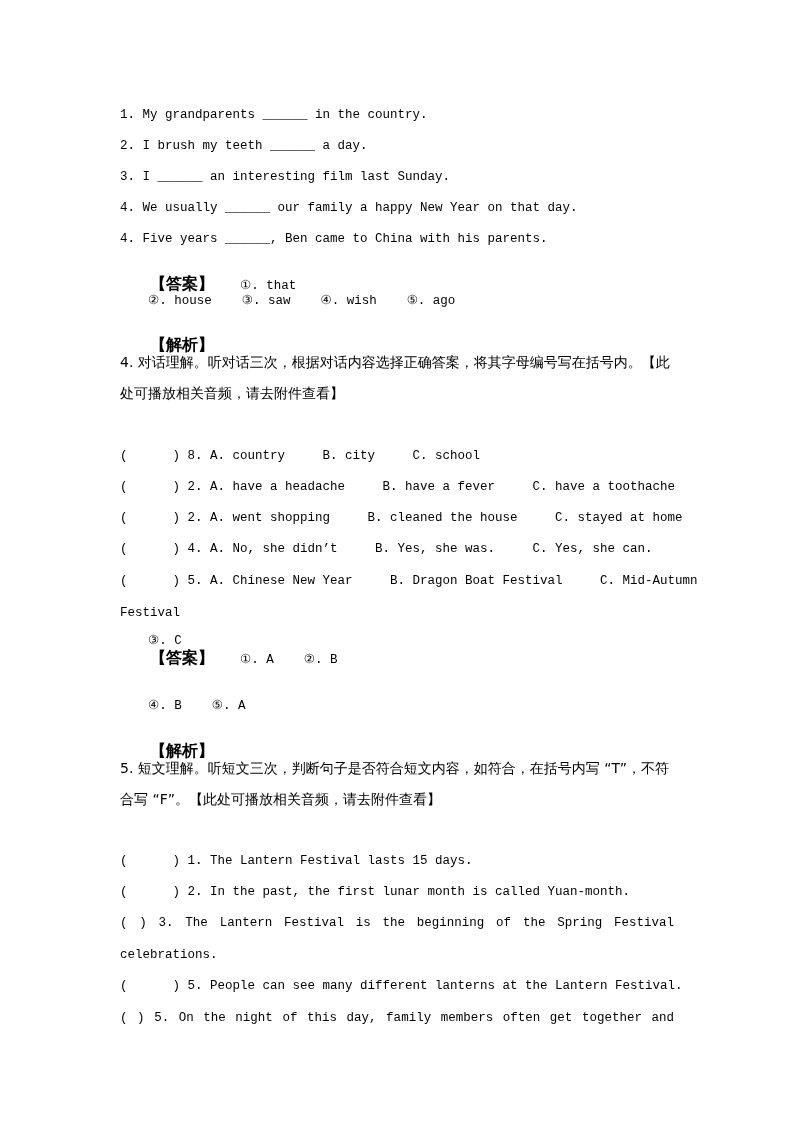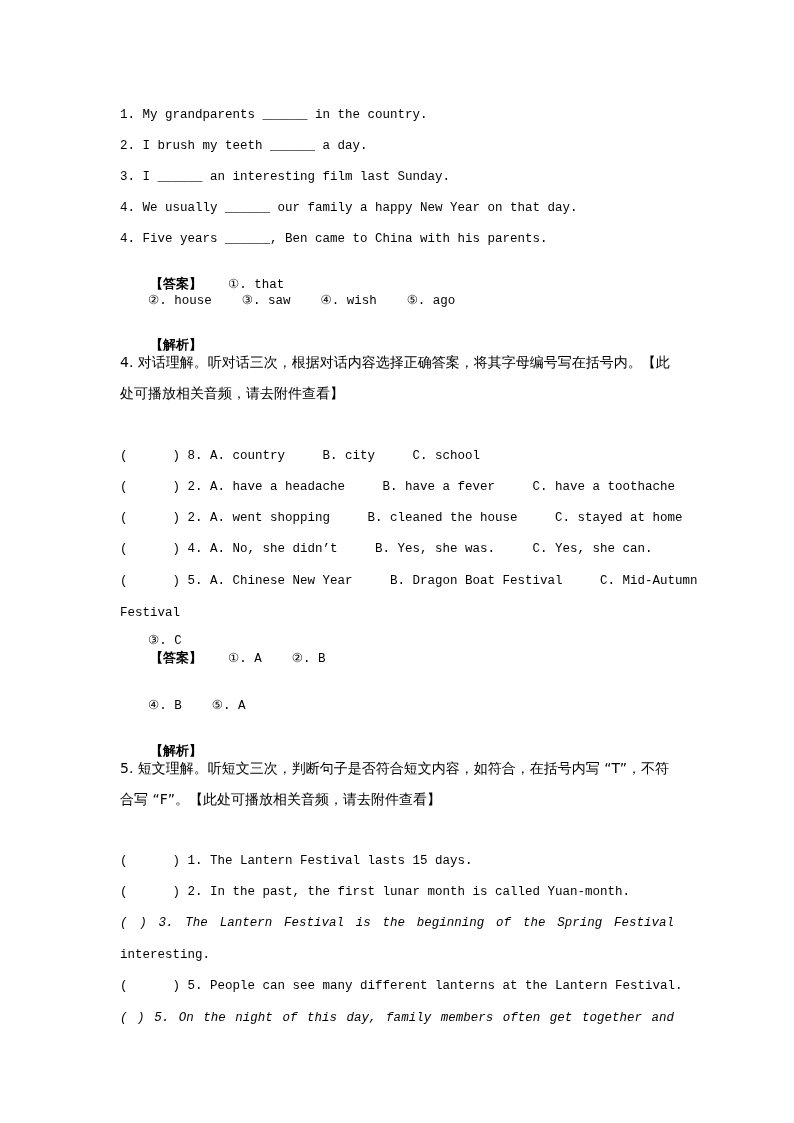--- a/index.html
+++ b/index.html
@@ -28,29 +28,28 @@
       white-space: pre;
       line-height: 16px;
       height: 16px;
       text-align: center;
     }
     .justify {
       width: 554px;
       text-align: justify;
       text-align-last: justify;
       white-space: normal;
-      font-style: italic;
     }
     .cn {
       font-family: "DejaVu Sans", "Liberation Sans", sans-serif;
       font-size: 14px;
     }
     .tag {
       font-family: "DejaVu Sans", "Liberation Sans", sans-serif;
-      font-size: 13px;
+      font-size: 16px;
       font-weight: bold;
     }
     .indent { left: 28px; }
     .gap { display: inline-block; }
   </style>
 </head>
 <body>
 
 <div class="page">
 
@@ -86,17 +85,17 @@
   <div class="line" style="top:727px">
     <span class="tag">【解析】</span>
   </div>
 
   <div class="line cn" style="top:760px">5. 短文理解。听短文三次，判断句子是否符合短文内容，如符合，在括号内写 “T”，不符</div>
   <div class="line cn" style="top:791px">合写 “F”。【此处可播放相关音频，请去附件查看】</div>
 
   <div class="line" style="top:853px">(      ) 1. The Lantern Festival lasts 15 days.</div>
   <div class="line" style="top:884px">(      ) 2. In the past, the first lunar month is called Yuan-month.</div>
   <div class="line justify" style="top:915px">(      ) 3. The Lantern Festival is the beginning of the Spring Festival</div>
-  <div class="line" style="top:947px">interesting.</div>
+  <div class="line" style="top:947px">celebrations.</div>
   <div class="line" style="top:978px">(      ) 5. People can see many different lanterns at the Lantern Festival.</div>
   <div class="line justify" style="top:1010px">(      ) 5. On the night of this day, family members often get together and</div>
 
 </div>
 
 </body></html>

